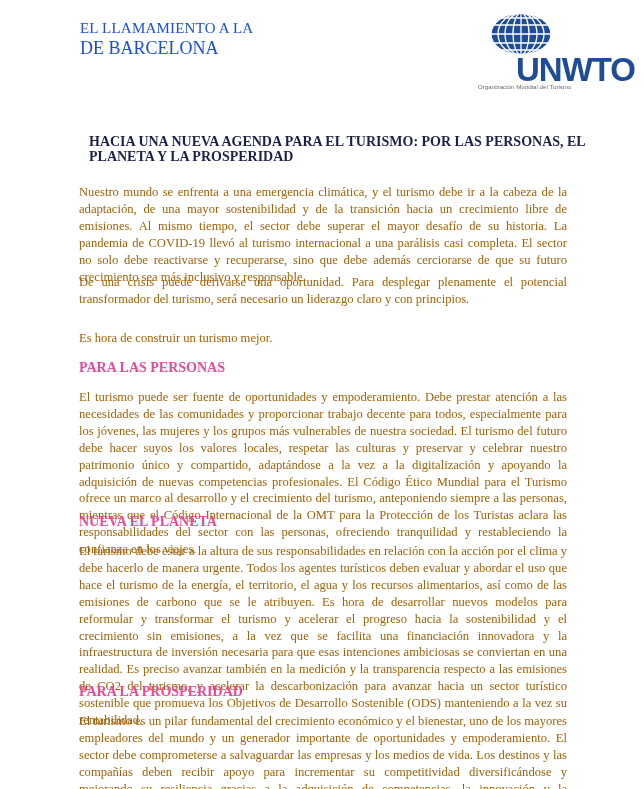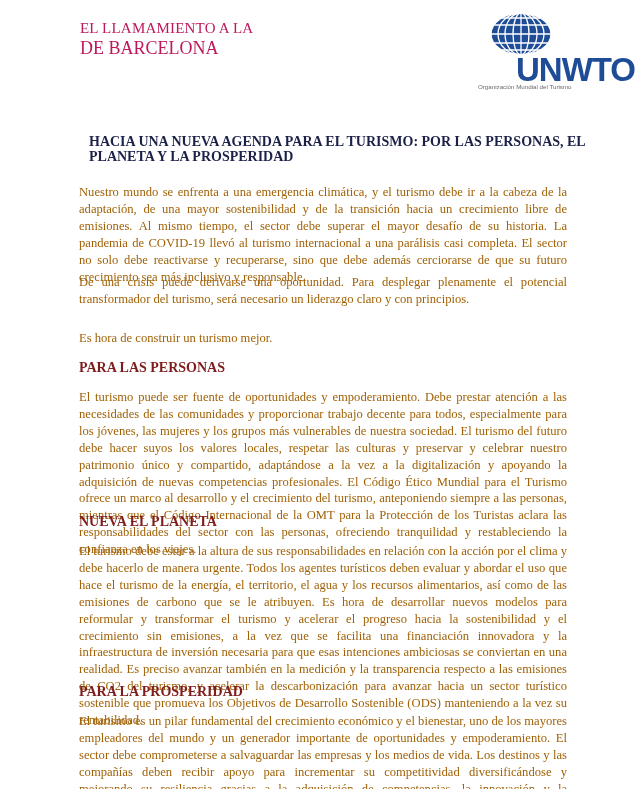--- a/index.html
+++ b/index.html
@@ -1,27 +1,27 @@
 <!DOCTYPE html>
 <html><head>
 <meta charset="utf-8">
 <style>
   html, body { margin:0; padding:0; background:#ffffff; }
   body { width:644px; height:789px; position:relative; overflow:hidden; font-family:"Liberation Serif","DejaVu Serif",serif; }
-  .title-block { position:absolute; left:80px; top:20px; color:#be185d; }
+  .title-block { position:absolute; left:80px; top:20px; color:#1d4ed8; }
   .t1 { font-size:15px; letter-spacing:0.2px; line-height:16px; }
   .t2 { font-size:34px; font-weight:normal; line-height:34px; margin-top:2px; }
   .t3 { font-size:18px; line-height:20px; margin-top:2px; }
   .logo { position:absolute; left:478px; top:12px; width:86px; text-align:center; }
   .logo svg { display:block; margin:0 auto; }
   .logo-word { font-family:"Liberation Sans","DejaVu Sans",sans-serif; font-weight:bold; color:#1e4c97; font-size:33px; line-height:26px; letter-spacing:-1px; margin-top:1px;margin-left:38px; }
   .logo-sub { font-family:"Liberation Sans","DejaVu Sans",sans-serif; color:#6a6a6a; font-size:6.2px; line-height:8px; white-space:nowrap; }
   .main-heading { position:absolute; left:89px; top:134px; width:520px; color:#1c2148; font-size:14px; line-height:15px; font-weight:bold; }
   .para { position:absolute; left:79px; width:488px; color:#a16207; font-size:12.6px; line-height:16.9px; text-align:justify; }
-  .sec { position:absolute; left:79px; color:#7f1d1d; font-size:14px; font-weight:bold; line-height:16px; }
+  .sec { position:absolute; left:79px; color:#ec4899; font-size:14px; font-weight:bold; line-height:16px; }
 </style>
 </head>
 <body>
 
 <div class="title-block">
   <div class="t1">EL LLAMAMIENTO A LA</div>
   <div class="t3">DE BARCELONA</div>
 </div>
 
 <div class="logo">

